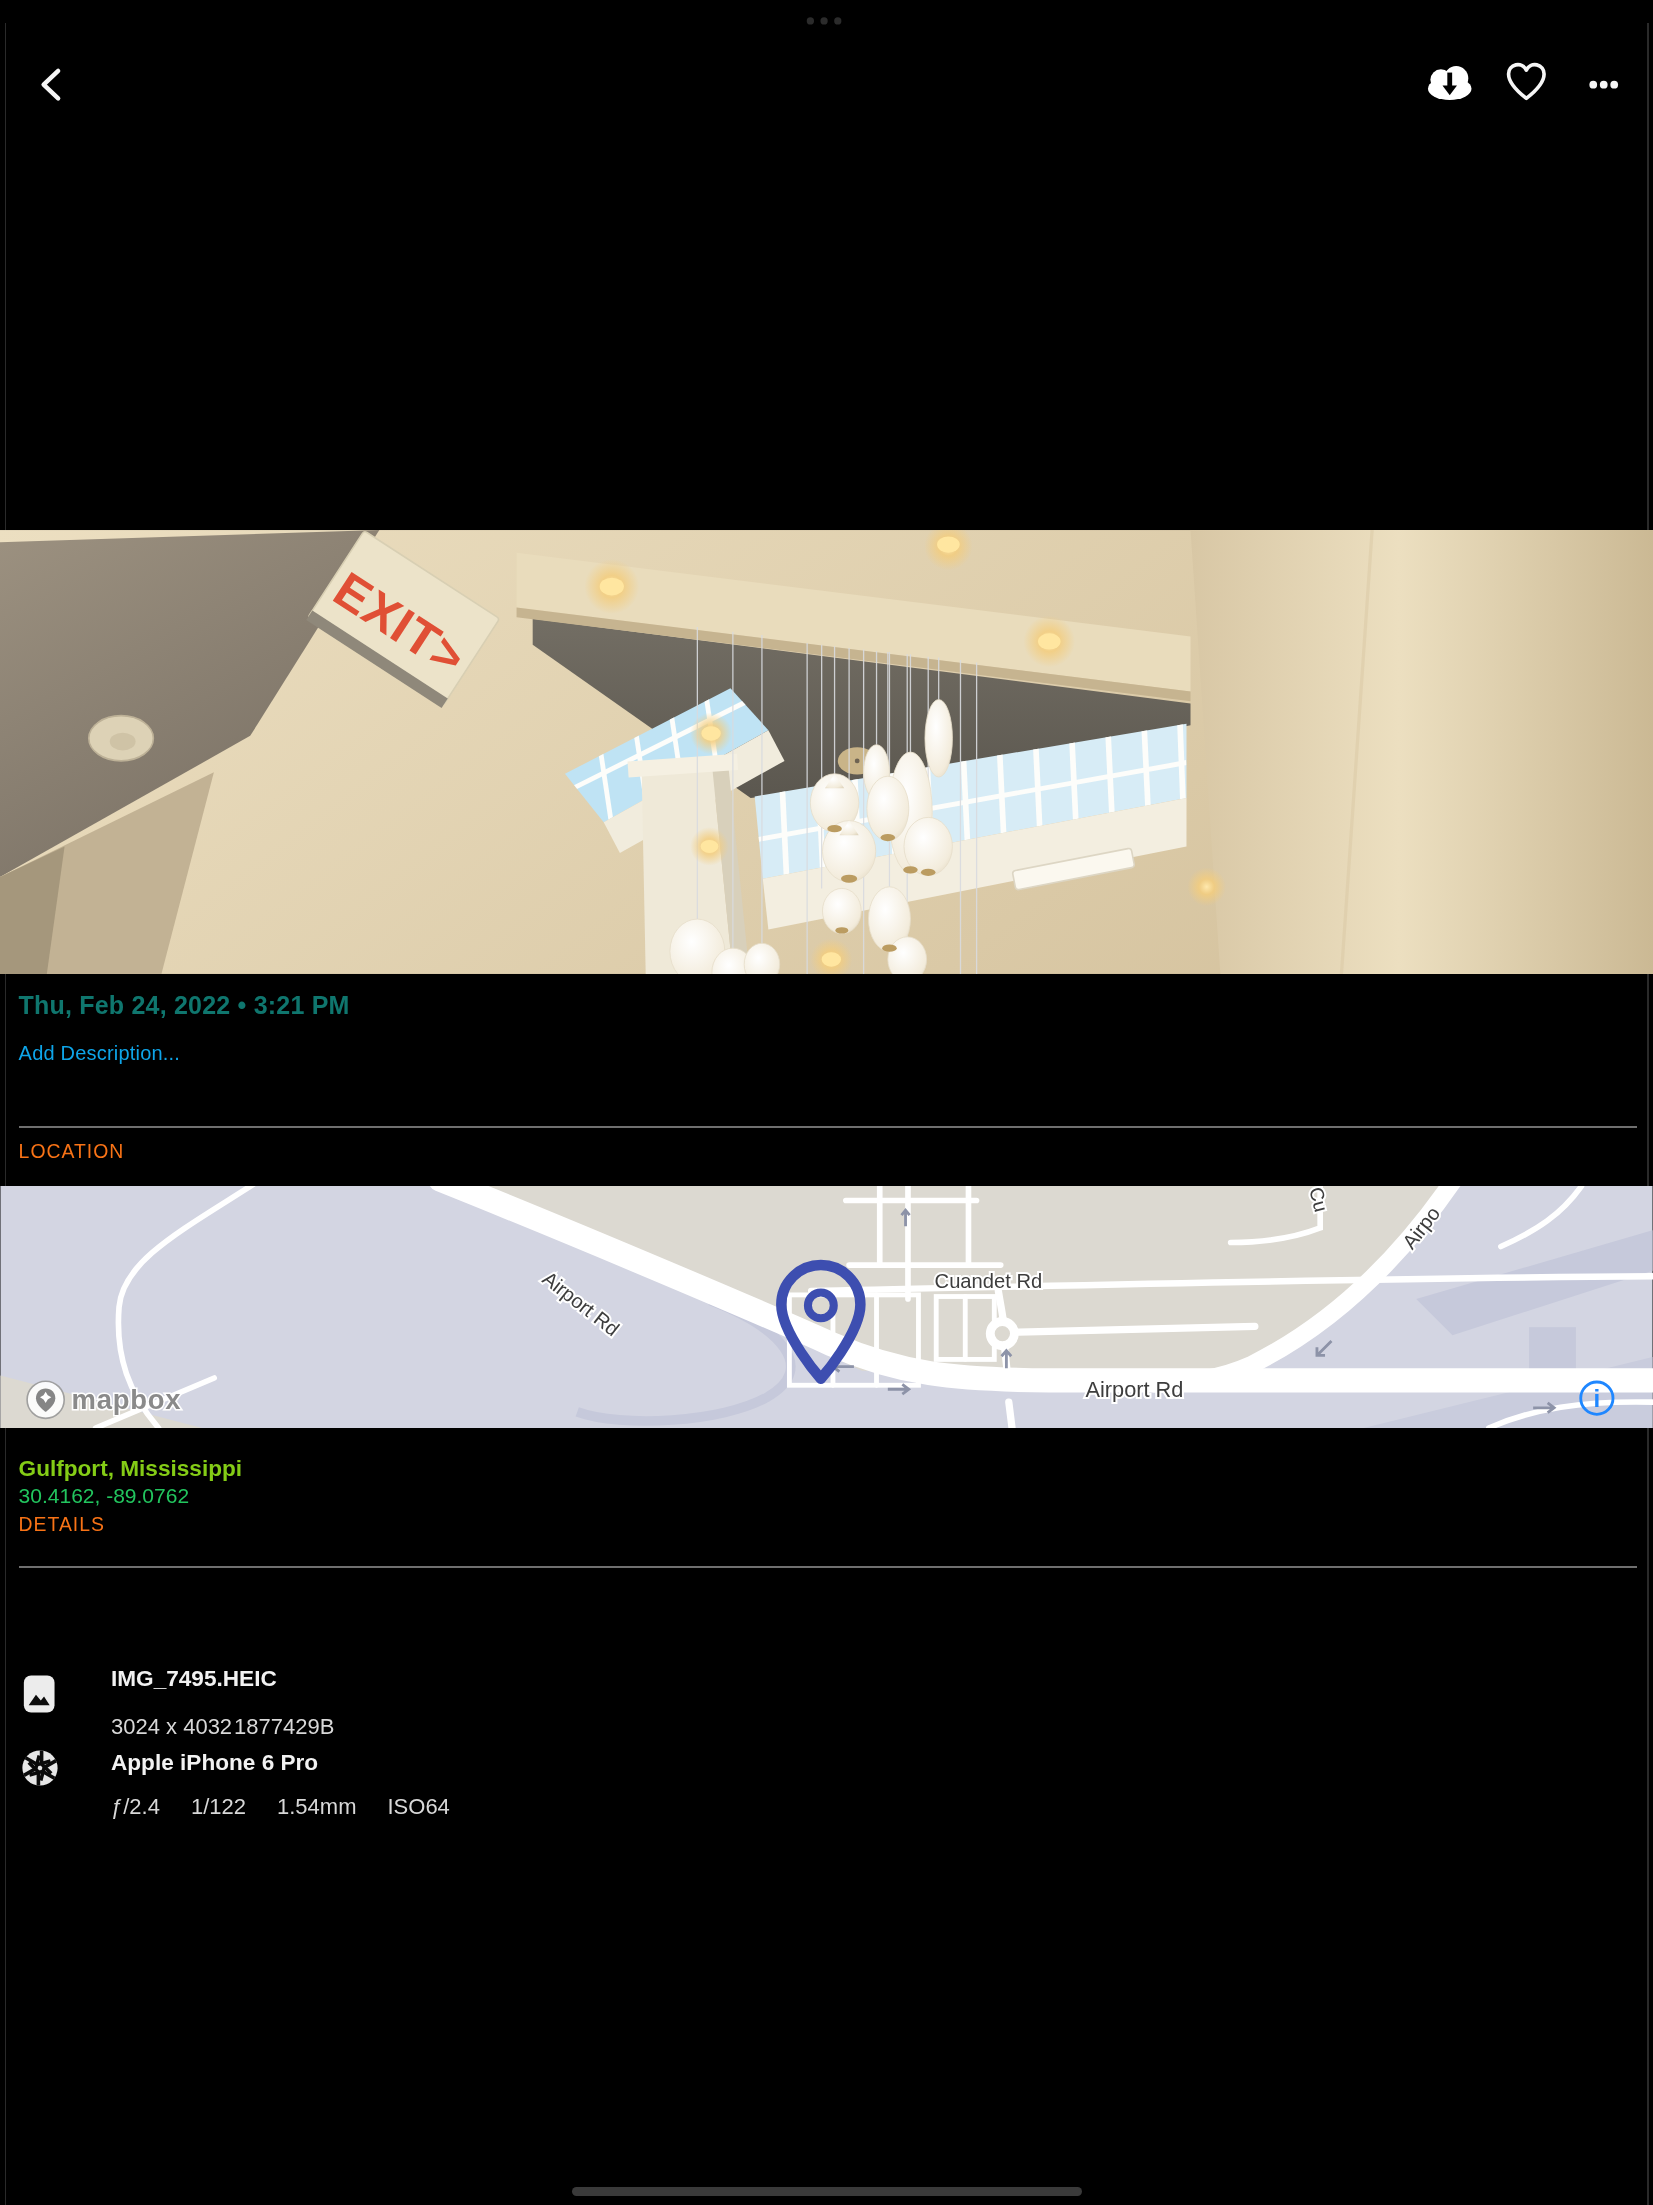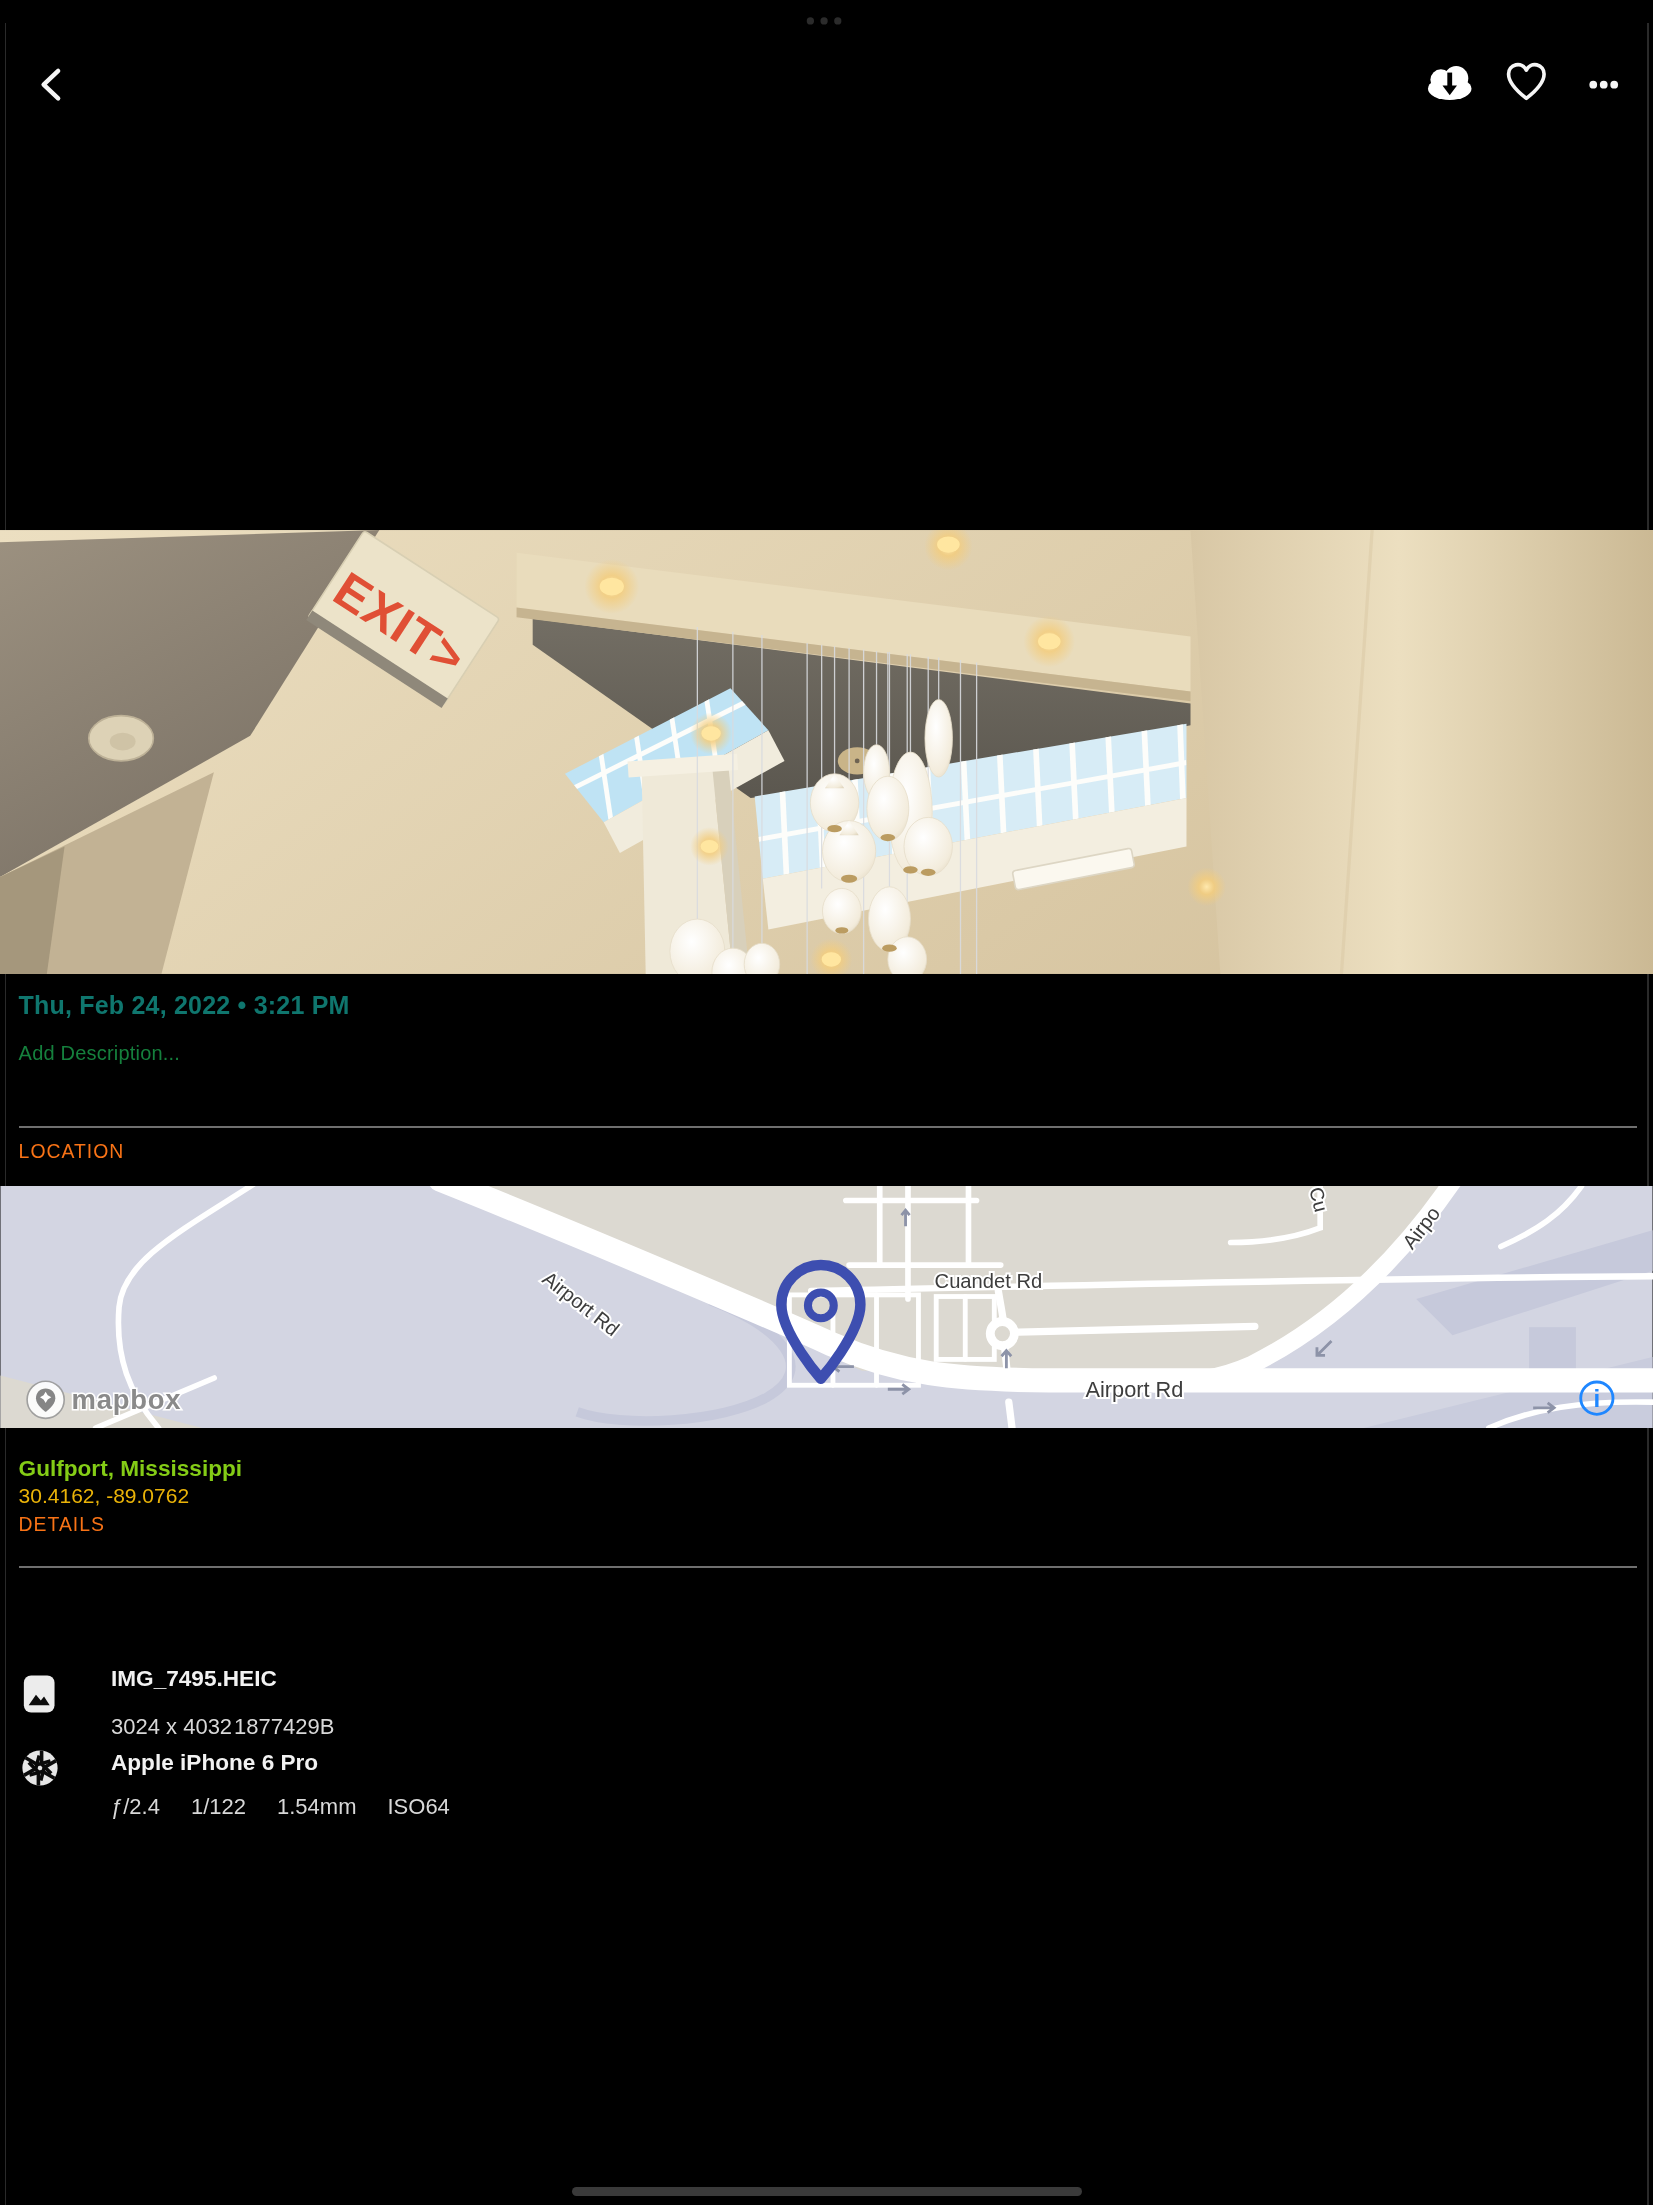--- a/index.html
+++ b/index.html
@@ -2,28 +2,28 @@
 <html style="font-size:13px"><head>
 <meta charset="utf-8">
 <style>
   html,body{margin:0;padding:0;background:#000;}
   body{width:1653px;height:2205px;position:relative;font-family:"Liberation Sans",sans-serif;overflow:hidden;}
   .abs{position:absolute;}
   .edge{position:absolute;top:22.6px;bottom:0;width:1.6px;background:#3c3c3c;opacity:.7;}
   #edge-left{left:4.8px;} #edge-right{left:1647px;}
   #photo-wrap{left:0;top:530px;width:1653px;height:444px;}
   #date-line{left:18.6px;top:991px;font-size:25px;font-weight:700;color:#0f766e;letter-spacing:0.2px;}
-  #add-desc{left:18.6px;top:1042px;font-size:20px;color:#15803d;letter-spacing:0.2px;}
+  #add-desc{left:18.6px;top:1042px;font-size:20px;color:#0ea5e9;letter-spacing:0.2px;}
   .divider{position:absolute;left:18.6px;width:1618px;height:1.6px;background:#6f6f6f;}
   #div1{top:1126px;} #div2{top:1566px;}
   .section-label{position:absolute;left:18.6px;font-size:19.4px;color:#f97316;letter-spacing:1px;}
   #loc-label{top:1140px;} #det-label{top:1513px;}
   #map-wrap{left:0;top:1186px;width:1653px;height:242px;}
   #place{left:18.6px;top:1456px;font-size:22.6px;font-weight:700;color:#84cc16;}
-  #coords{left:18.6px;top:1484px;font-size:21px;color:#eab308;}
+  #coords{left:18.6px;top:1484px;font-size:21px;color:#22c55e;}
   .row-title{position:absolute;left:111px;font-size:22.6px;font-weight:700;color:#f2f2f2;}
   .row-sub{position:absolute;left:111px;font-size:22px;color:#d8d8d8;}
   #file-name{top:1666px;} #file-sub{top:1714px;}
   #cam-name{top:1750px;} #cam-sub{top:1794px;}
   .gap18{margin-right:2px;} .gap34{margin-right:31px;}
   #home-bar{left:572px;top:2187px;width:510px;height:9px;border-radius:4.8px;background:#3a3a3a;}
   svg text{font-family:"Liberation Sans",sans-serif;}
 </style>
 </head>
 <body>

